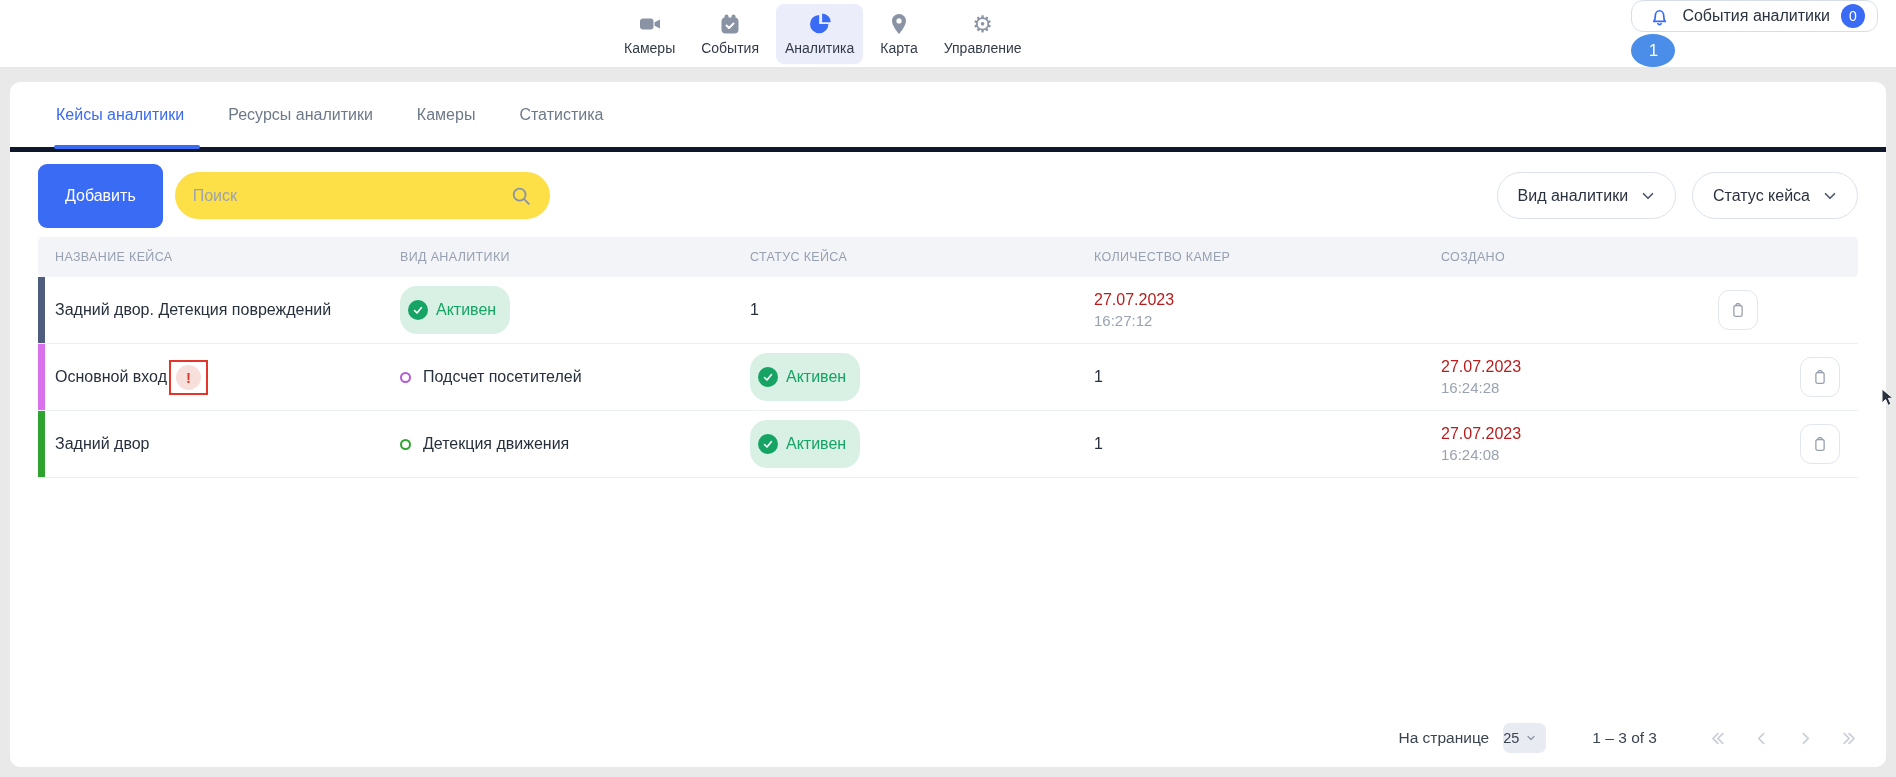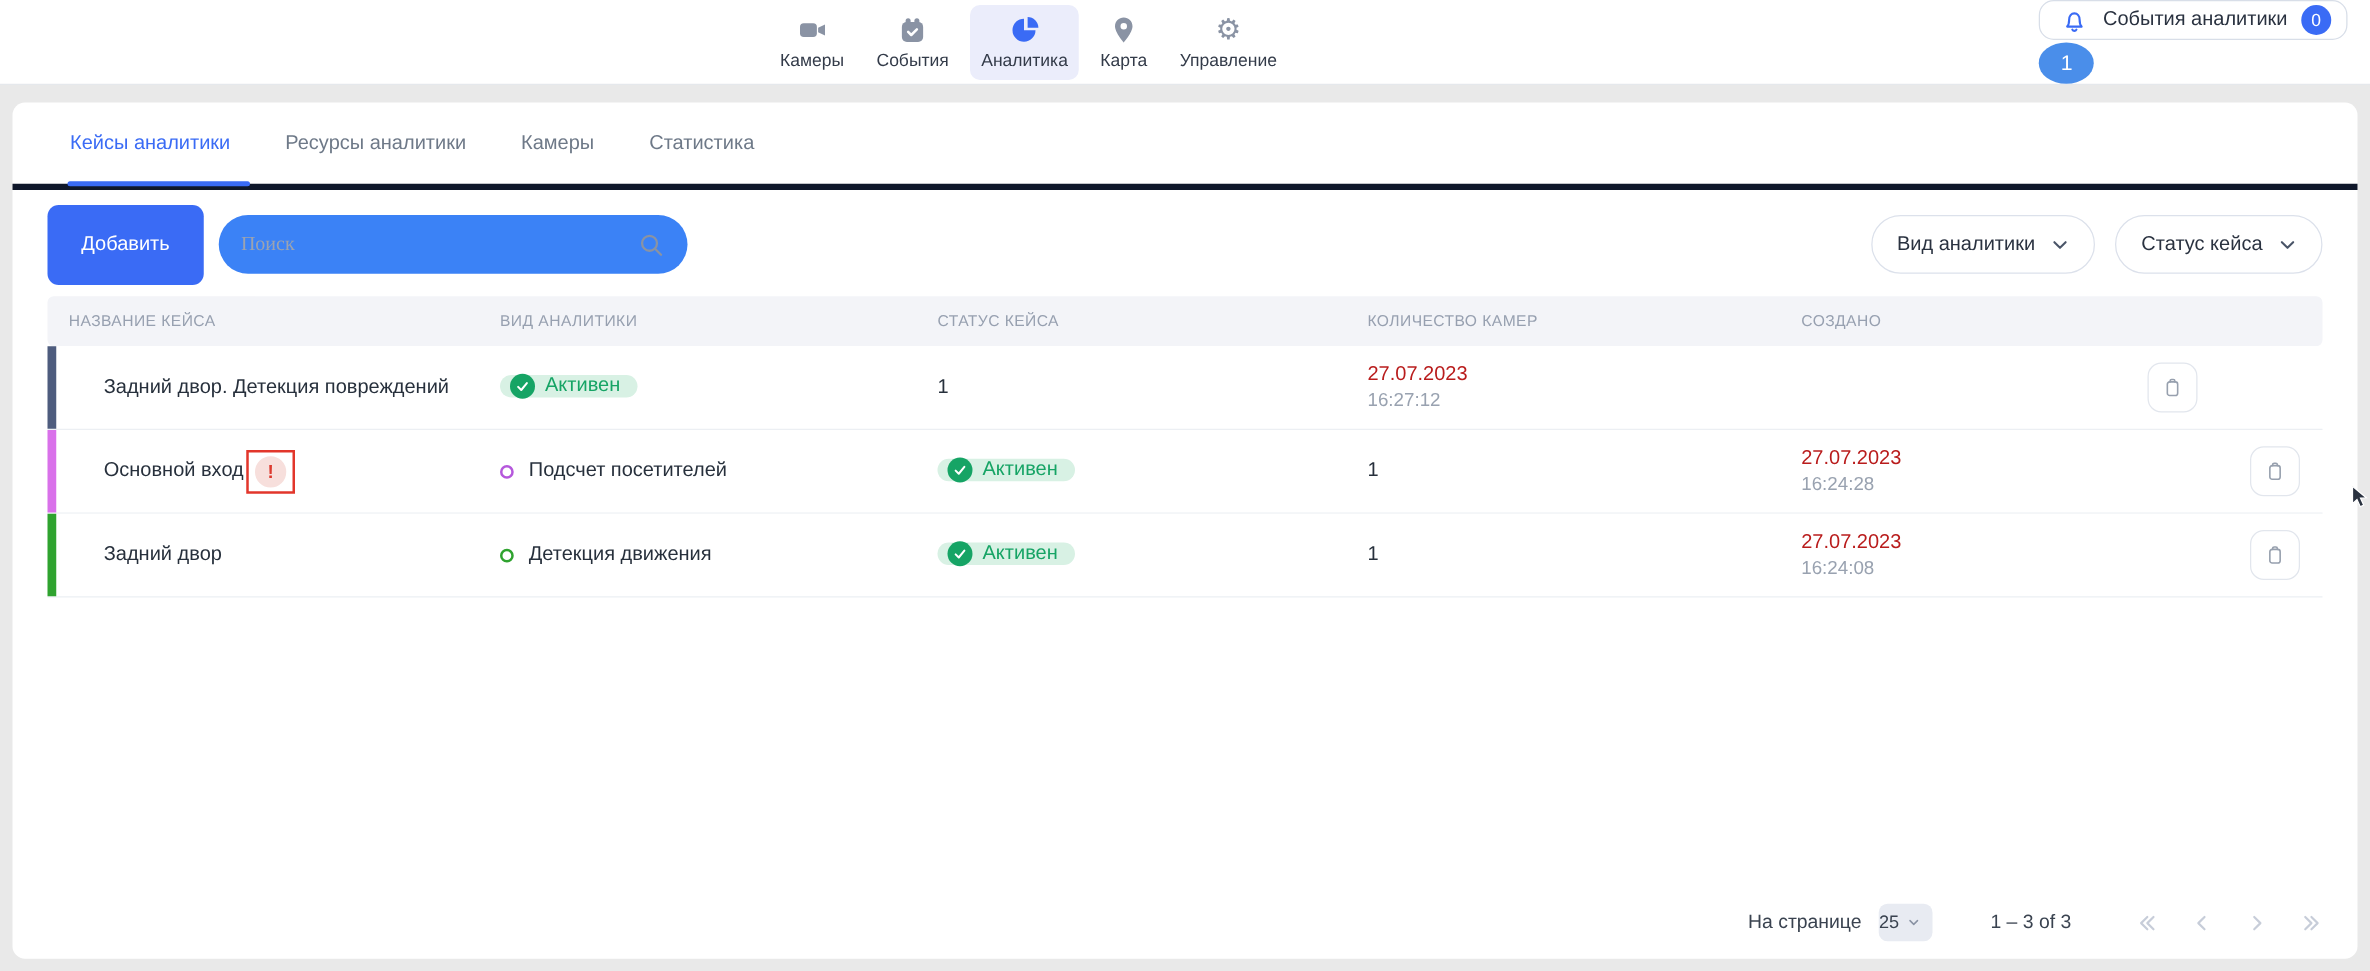--- a/index.html
+++ b/index.html
@@ -74,22 +74,22 @@
   }
 
   
   .toolbar { display:flex; align-items:center; margin:20px 28px 18px; height:47px; }
   .btn-add {
     height:64px; padding:0 27px; border:none; border-radius:9px;
     background:#3A6BF5; color:#fff; font-size:16px; cursor:pointer;
     font-family:inherit;
   }
   .search-box {
-    margin-left:12px; width:375px; height:47px; background:#3b82f6;
-    border-radius:24px; display:flex; align-items:center; padding:0 18px;font-family:Liberation Serif, serif;
+    margin-left:12px; width:375px; height:47px; background:#fde047;
+    border-radius:24px; display:flex; align-items:center; padding:0 18px;
   }
   .search-box input {
     flex:1; border:none; background:transparent; outline:none;
     font-size:16px; color:#333B49; font-family:inherit;
   }
   .search-box input::placeholder { color:#9CA3B0; }
   .toolbar-spacer { flex:1; }
   .filter-pill {
     height:47px; display:flex; align-items:center; gap:11px;
     border:1px solid #DCE1EB; border-radius:24px; background:#fff;
@@ -107,36 +107,36 @@
   .th { font-size:12.5px; color:#97A0B0; letter-spacing:.35px; padding-left:17px; white-space:nowrap; }
   .trow {
     position:relative;
     display:grid; grid-template-columns:345px 350px 344px 347px 352px 1fr;
     height:67px; align-items:center; border-bottom:1px solid #ECEFF3;
     background:#fff;
   }
   .row-accent { position:absolute; left:0; top:0; bottom:0; width:7px; }
   .td { padding-left:17px; font-size:16px; color:#27303C; min-width:0; }
   .cell-name { display:flex; align-items:center; }
-  .name-text { white-space:nowrap; overflow:hidden;margin-left:28px; }
+  .name-text { white-space:nowrap; overflow:hidden; }
   .warn-box {
     margin-left:2px; border:2px solid #E2362B; padding:3px 5px;
     display:flex; align-items:center; justify-content:center; flex:none;
   }
   .warn-badge {
     width:25px; height:25px; border-radius:50%; background:#F7DFDC;
     color:#DC3A2F; font-size:15px; font-weight:bold;
     display:flex; align-items:center; justify-content:center;
   }
   .cell-type { display:flex; align-items:center; gap:12px; }
   .type-dot { width:11px; height:11px; border-radius:50%; border:2.5px solid #888; flex:none; }
   .type-label { white-space:nowrap; overflow:hidden; text-overflow:ellipsis; }
   .status-badge {
     display:inline-flex; align-items:center; gap:8px;
-    background:#D8F1E4; border-radius:17px; height:18px; padding:0 14px 0 8px;
+    background:#D8F1E4; border-radius:17px; height:48px; padding:0 14px 0 8px;
     color:#16A465; font-size:16px;
   }
   .status-check {
     width:20px; height:20px; border-radius:50%; background:#16A465;
     display:flex; align-items:center; justify-content:center; color:#fff;
   }
   .cell-created .date { font-size:16px; color:#b91c1c; }
   .cell-created .time { font-size:15px; color:#99A2B0; margin-top:3px; }
   .cell-actions { display:flex; justify-content:flex-end; padding-right:18px; }
   .btn-trash {

